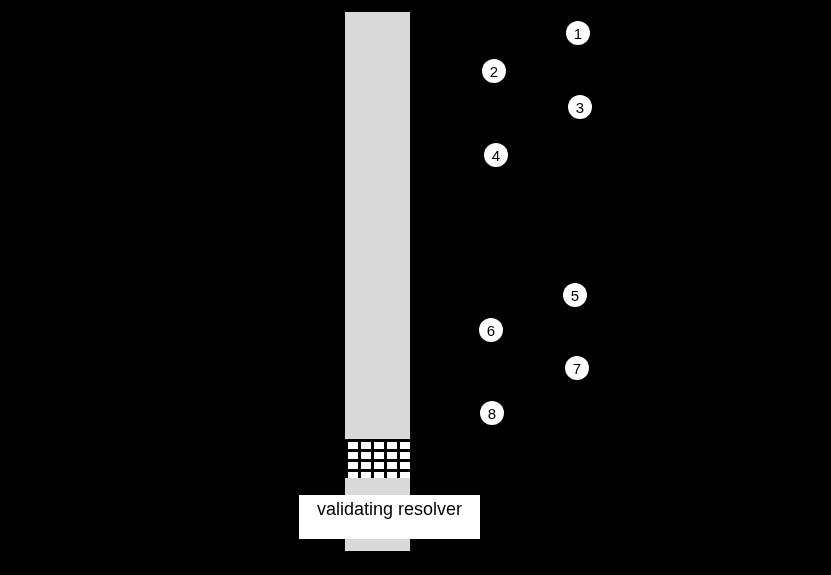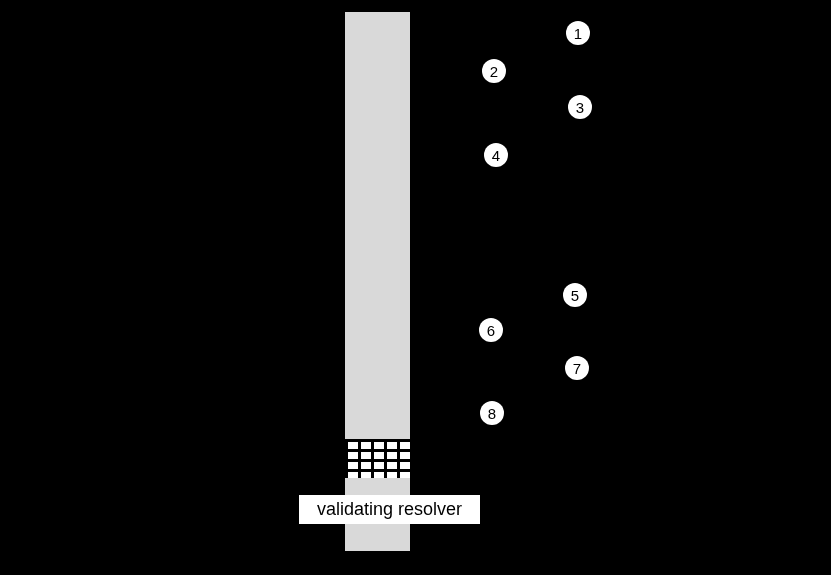--- a/index.html
+++ b/index.html
@@ -36,21 +36,21 @@
     background-image:
       repeating-linear-gradient(to right, #000 0 3px, rgba(0,0,0,0) 3px 13px),
       repeating-linear-gradient(to bottom, #000 0 3px, rgba(0,0,0,0) 3px 10px);
   }
   
   .resolver-label {
     position: absolute;
     left: 299px;
     top: 495px;
     width: 181px;
-    height: 29px;
+    height: 44px;
     background: var(--label-bg, #ffffff);
     color: var(--label-text, #000000);
     font-size: 18px;
     line-height: 29px;
     text-align: center;
     white-space: nowrap;
   }
   
   .markers { position: absolute; inset: 0; }
   .step-marker {

